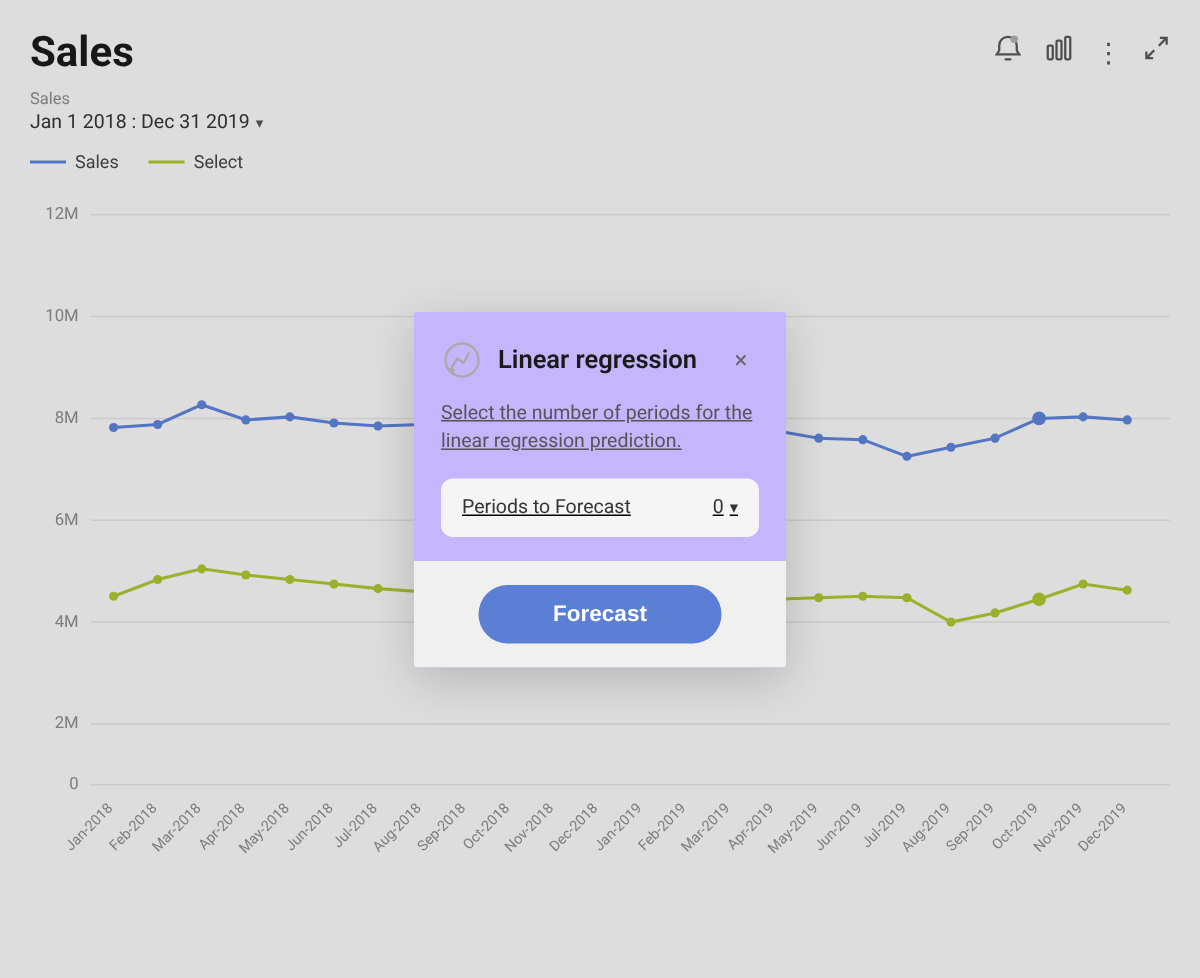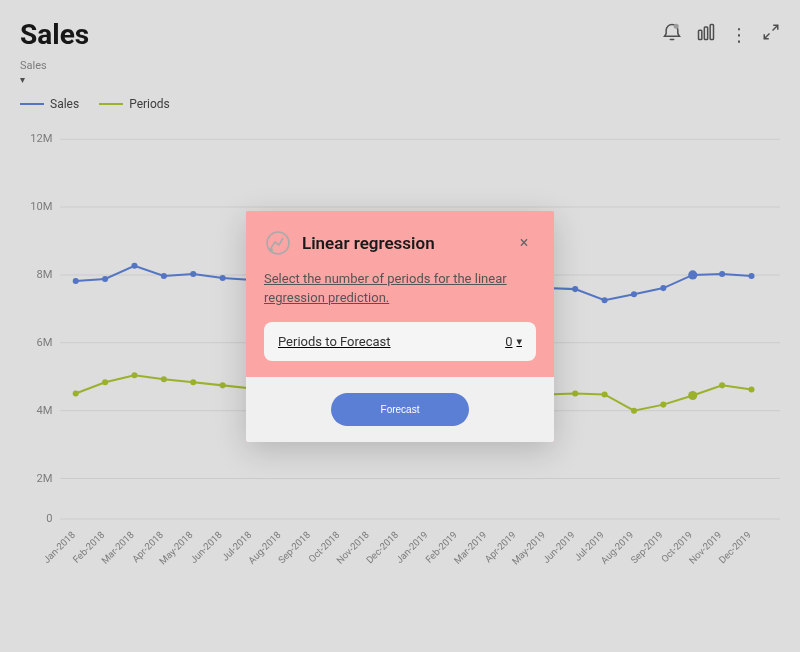--- a/index.html
+++ b/index.html
@@ -97,23 +97,23 @@
     .modal-overlay {
       position: absolute;
       top: 0; left: 0; right: 0; bottom: 0;
       display: flex;
       align-items: center;
       justify-content: center;
       background: rgba(0,0,0,0.08);
       z-index: 10;
     }
     .modal {
-      background: #fca5a5;
+      background: #c4b5fd;
       border-radius: 2px;
-      width: 308px;
+      width: 248px;
       box-shadow: 0 8px 32px rgba(0,0,0,0.18);
       overflow: hidden;
     }
     .modal-header {
       display: flex;
       align-items: center;
       justify-content: space-between;
       padding: 18px 18px 12px 18px;
     }
     .modal-title-group {
@@ -181,22 +181,22 @@
       display: flex;
       align-items: center;
       justify-content: center;
     }
     .forecast-btn {
       background: #5b7fd4;
       color: white;
       border: none;
       border-radius: 24px;
       padding: 11px 50px;
-      font-size: 10px;
-      font-weight: 400;
+      font-size: 15px;
+      font-weight: 700;
       cursor: pointer;
     }
   </style>
 </head>
 <body>
 
 <div class="page">
 
   <div class="header">
     <div class="title">Sales</div>
@@ -223,32 +223,33 @@
           <line x1="21" y1="3" x2="14" y2="10"></line>
           <line x1="3" y1="21" x2="10" y2="14"></line>
         </svg>
       </span>
     </div>
   </div>
 
   <div class="date-section">
     <div class="date-label">Sales</div>
     <div class="date-range">
+      <span>Jan 1 2018 : Dec 31 2019</span>
       <span class="chevron">▾</span>
     </div>
   </div>
 
   <div class="legend">
     <div class="legend-item">
       <div class="legend-line sales"></div>
       <span>Sales</span>
     </div>
     <div class="legend-item">
       <div class="legend-line salesb"></div>
-      <span>Periods</span>
+      <span>Select</span>
     </div>
   </div>
 
   <div class="chart-area">
     <svg class="chart-svg" viewBox="0 0 760 460">
 
       <text x="32" y="18" font-size="11" fill="#888" text-anchor="end">12M</text>
       <text x="32" y="85" font-size="11" fill="#888" text-anchor="end">10M</text>
       <text x="32" y="152" font-size="11" fill="#888" text-anchor="end">8M</text>
       <text x="32" y="219" font-size="11" fill="#888" text-anchor="end">6M</text>

